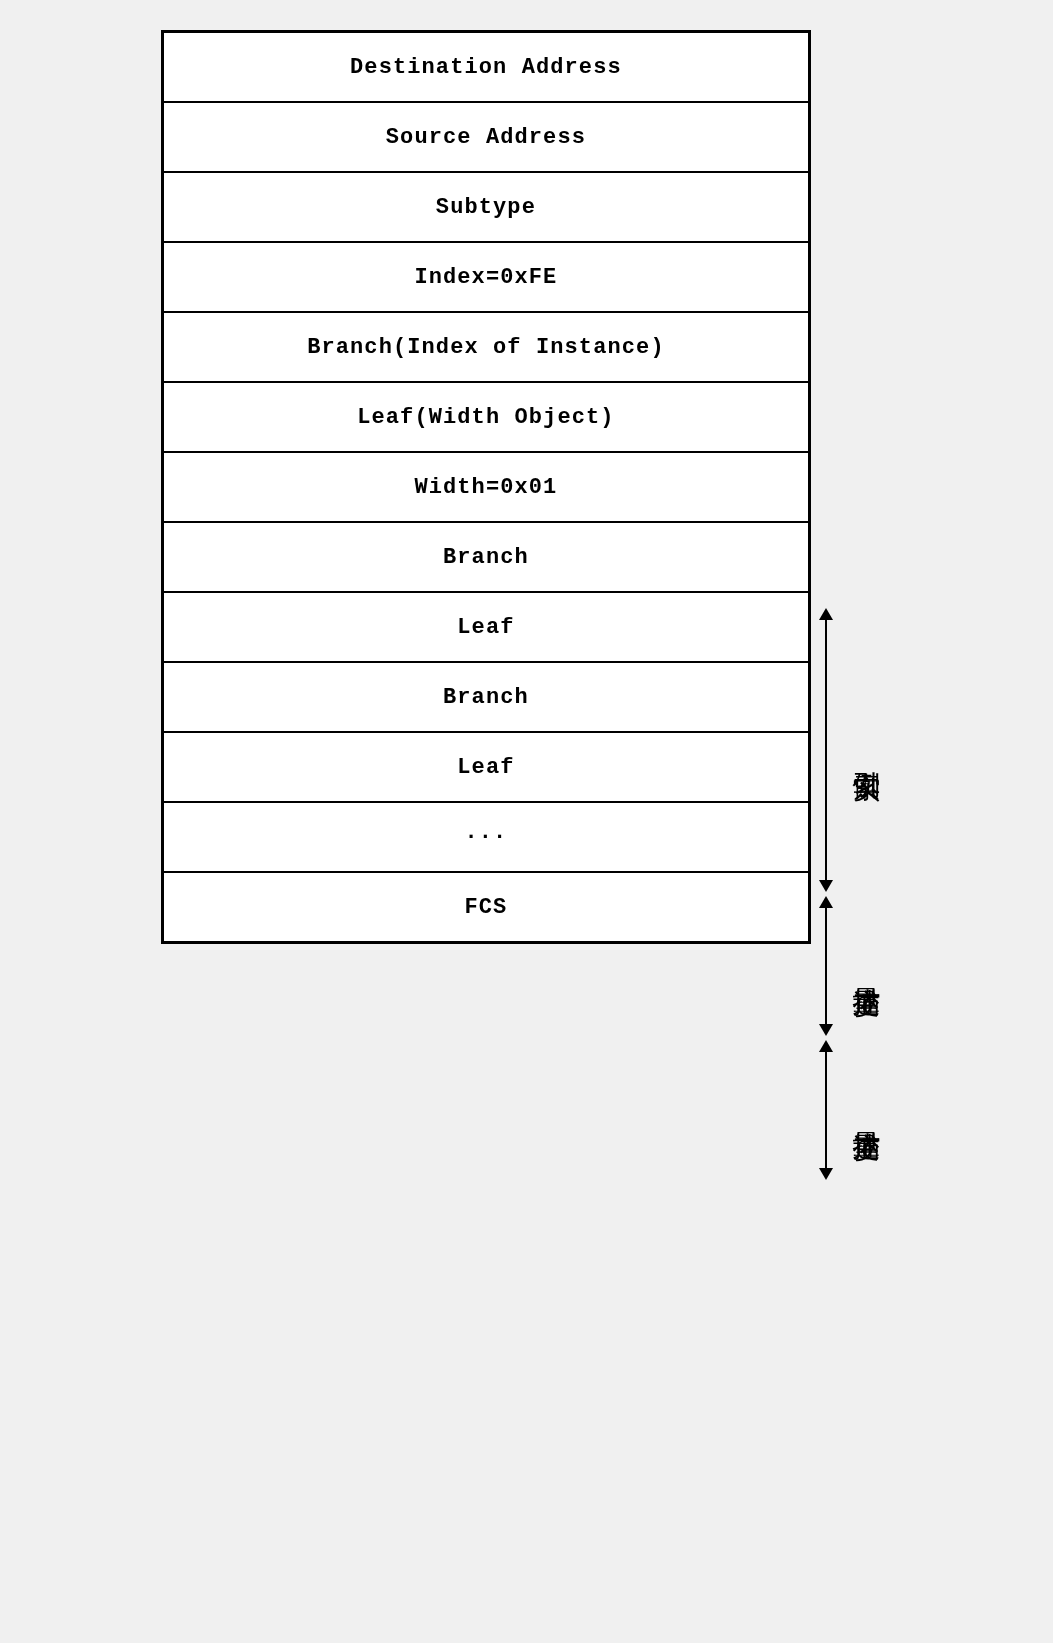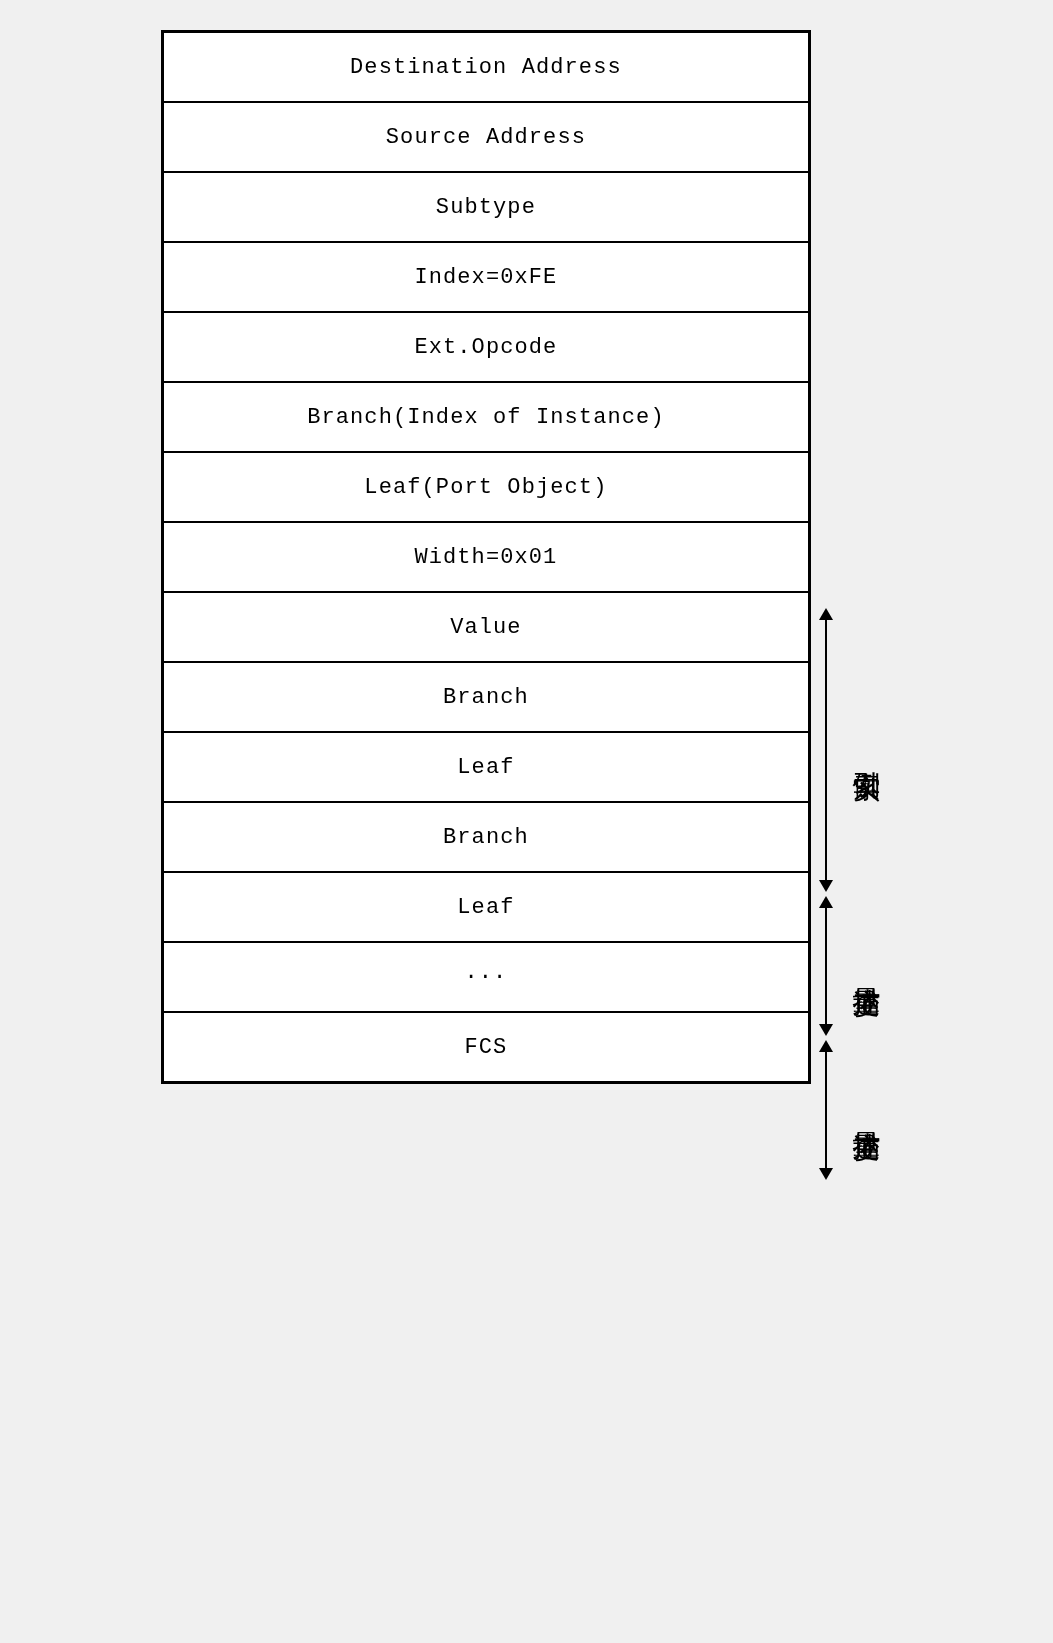--- a/index.html
+++ b/index.html
@@ -25,20 +25,21 @@
     .table-row {
       border: 1.5px solid #000;
       height: 70px;
       display: flex;
       align-items: center;
       justify-content: center;
       font-size: 22px;
       font-family: 'Courier New', Courier, monospace;
       letter-spacing: 0.05em;
       background: #fff;
+      font-weight: bold;
     }
     .table-row span {
       display: block;
       text-align: center;
     }
     .right-annotations {
       display: flex;
       flex-direction: column;
       margin-left: 0;
     }
@@ -96,33 +97,27 @@
     <div class="table-row">
       <span>Source Address</span>
     </div>
     <div class="table-row">
       <span>Subtype</span>
     </div>
     <div class="table-row">
       <span>Index=0xFE</span>
     </div>
     <div class="table-row">
-      <span>Ext.Opcode</span>
-    </div>
-    <div class="table-row">
       <span>Branch(Index of Instance)</span>
     </div>
     <div class="table-row">
-      <span>Leaf(Port Object)</span>
+      <span>Leaf(Width Object)</span>
     </div>
     <div class="table-row">
       <span>Width=0x01</span>
-    </div>
-    <div class="table-row">
-      <span>Value</span>
     </div>
     <div class="table-row">
       <span>Branch</span>
     </div>
     <div class="table-row">
       <span>Leaf</span>
     </div>
     <div class="table-row">
       <span>Branch</span>
     </div>

